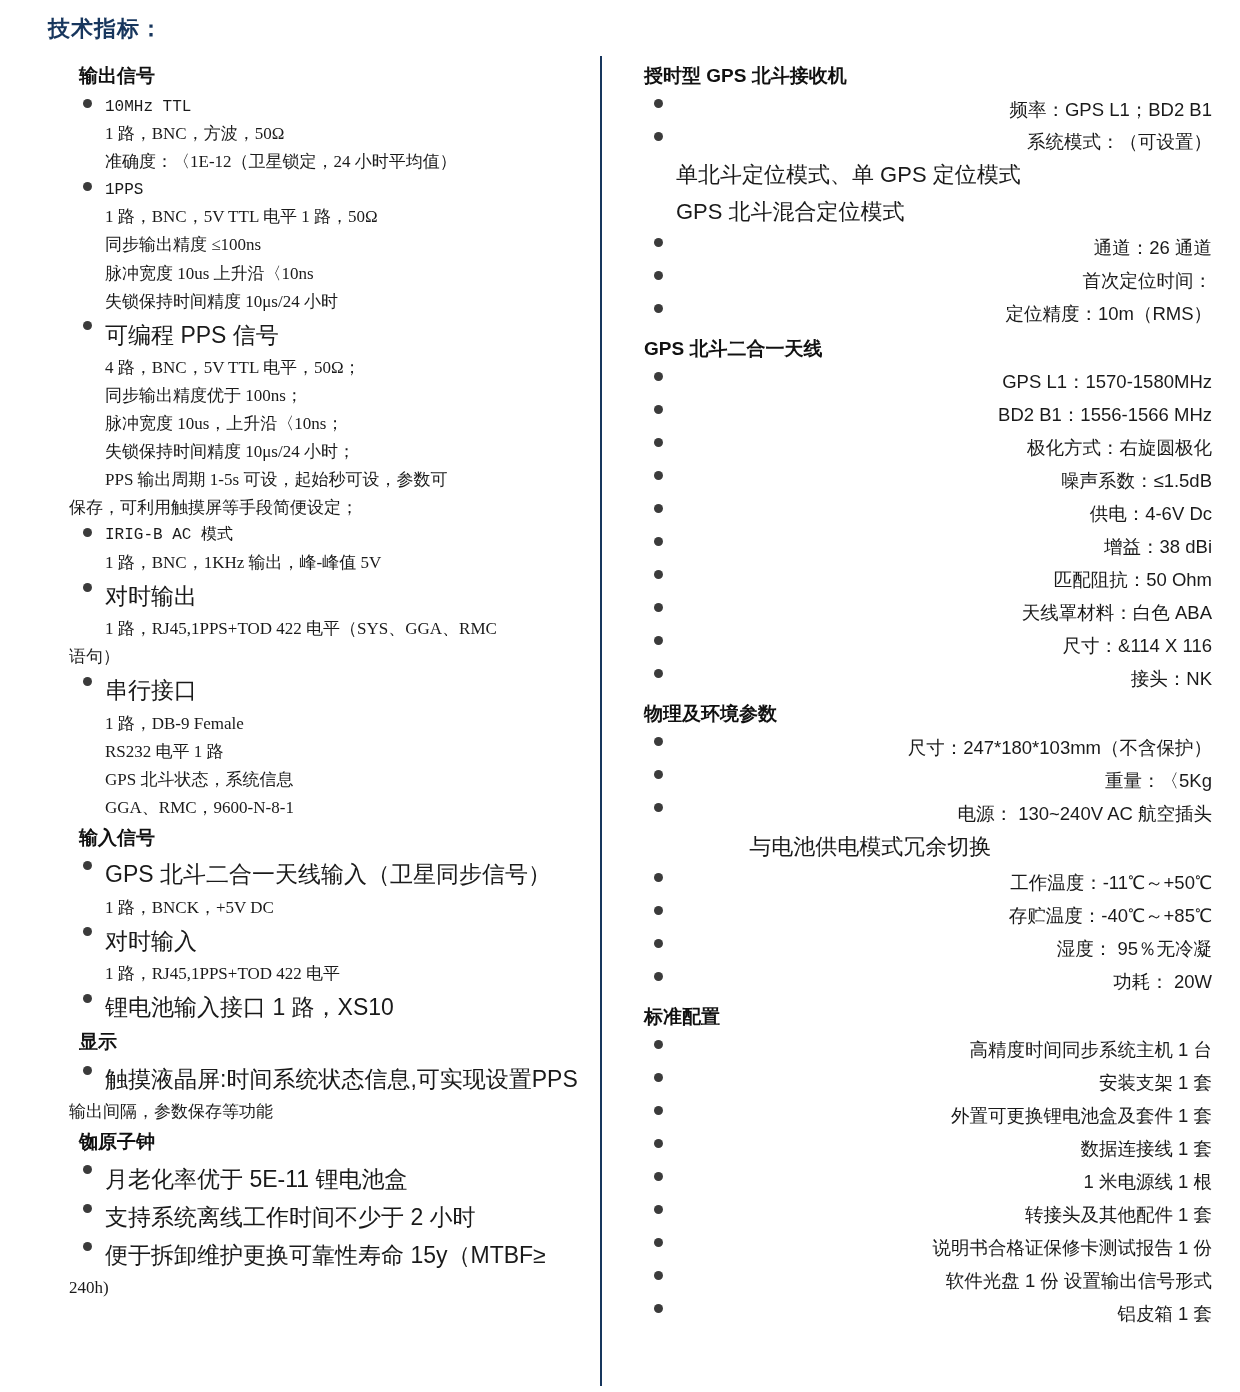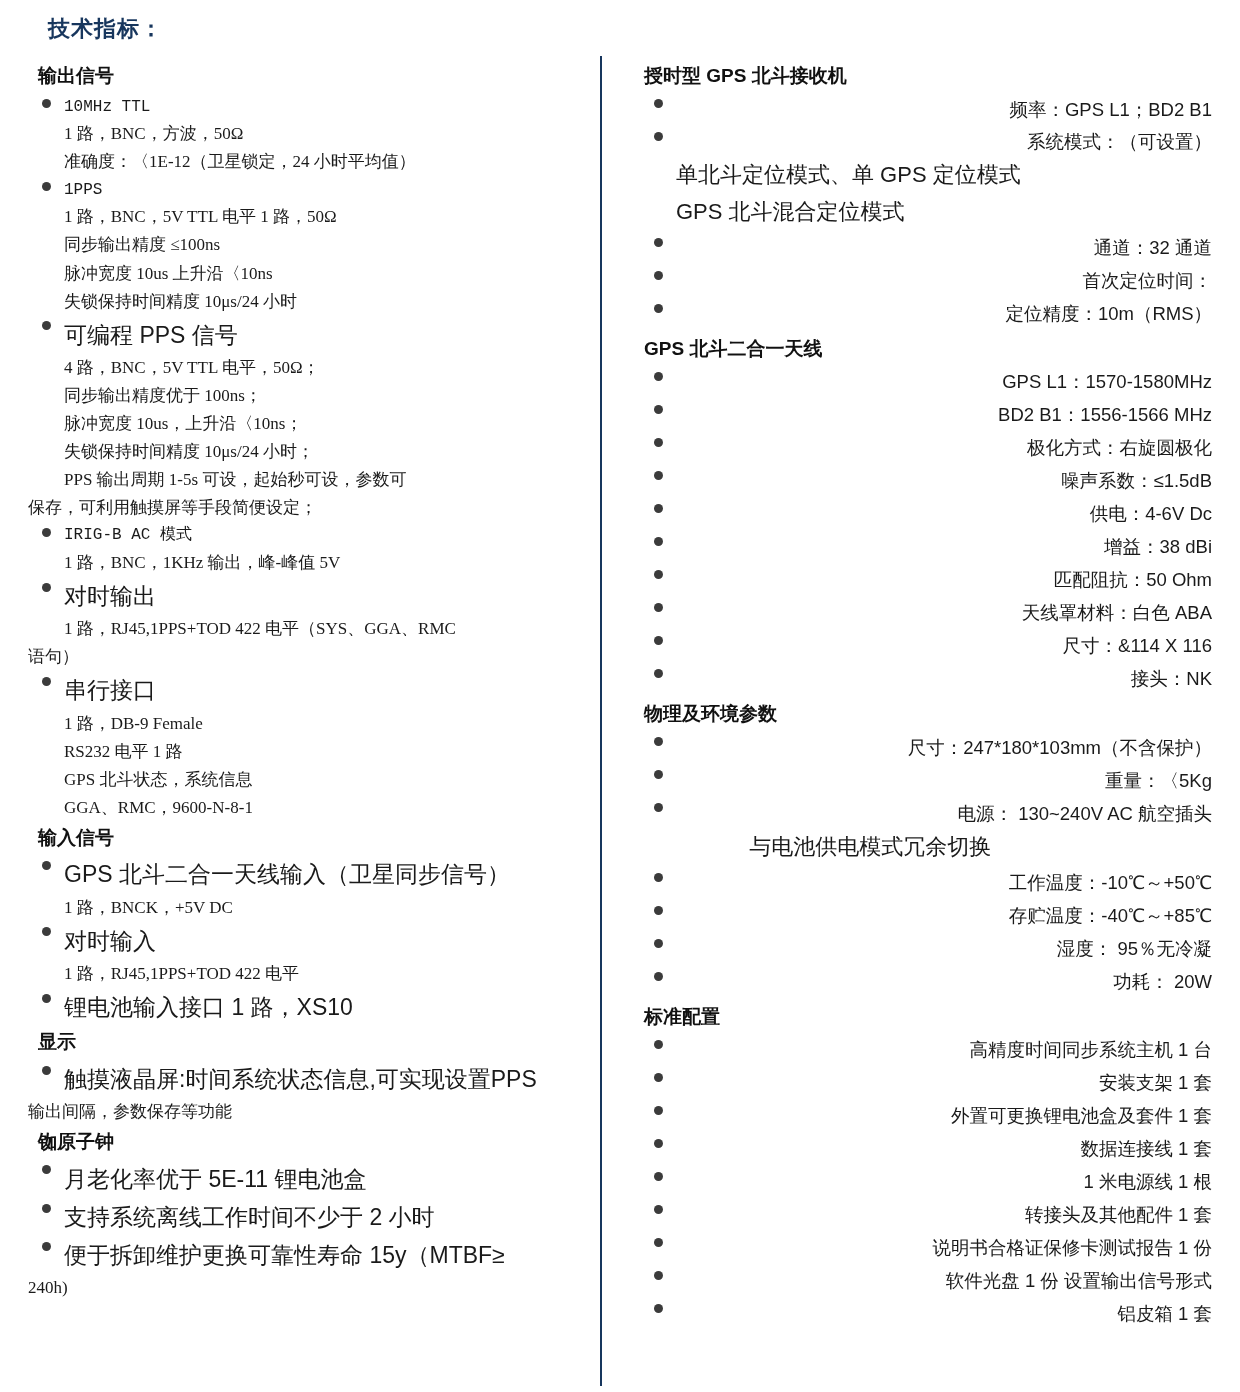--- a/index.html
+++ b/index.html
@@ -36,21 +36,21 @@
     left: 0;
     top: 62px;
     width: 1240px;
     display: flex;
   }
   .col {
     box-sizing: border-box;
   }
   .col-left {
     width: 600px;
-    padding-left: 28px;
+    padding-left: 69px;
     padding-right: 16px;
   }
   .divider {
     width: 2px;
     background: #17365d;
     margin-top: -6px;
     margin-bottom: 0;
     height: 1330px;
     flex: 0 0 2px;
   }
@@ -243,21 +243,21 @@
           <div class="b-main">频率：GPS L1；BD2 B1</div>
         </li>
         <li>
           <span class="bul"></span>
           <div class="b-main">系统模式：（可设置）</div>
           <div class="sub sans">单北斗定位模式、单 GPS 定位模式</div>
           <div class="sub sans">GPS 北斗混合定位模式</div>
         </li>
         <li>
           <span class="bul"></span>
-          <div class="b-main">通道：32 通道</div>
+          <div class="b-main">通道：26 通道</div>
         </li>
         <li>
           <span class="bul"></span>
           <div class="b-main">首次定位时间：</div>
         </li>
         <li>
           <span class="bul"></span>
           <div class="b-main">定位精度：10m（RMS）</div>
         </li>
       </ul>
@@ -316,21 +316,21 @@
             <span class="bul"></span>
             <div class="b-main">重量：〈5Kg</div>
           </li>
         <li>
           <span class="bul"></span>
           <div class="b-main">电源：  130~240V AC  航空插头</div>
           <div class="sub sans" style="white-space:pre">            与电池供电模式冗余切换</div>
         </li>
         <li>
             <span class="bul"></span>
-            <div class="b-main">工作温度：-10℃～+50℃</div>
+            <div class="b-main">工作温度：-11℃～+50℃</div>
           </li>
         <li>
             <span class="bul"></span>
             <div class="b-main">存贮温度：-40℃～+85℃</div>
           </li>
         <li>
             <span class="bul"></span>
             <div class="b-main">湿度：  95％无冷凝</div>
           </li>
         <li>

